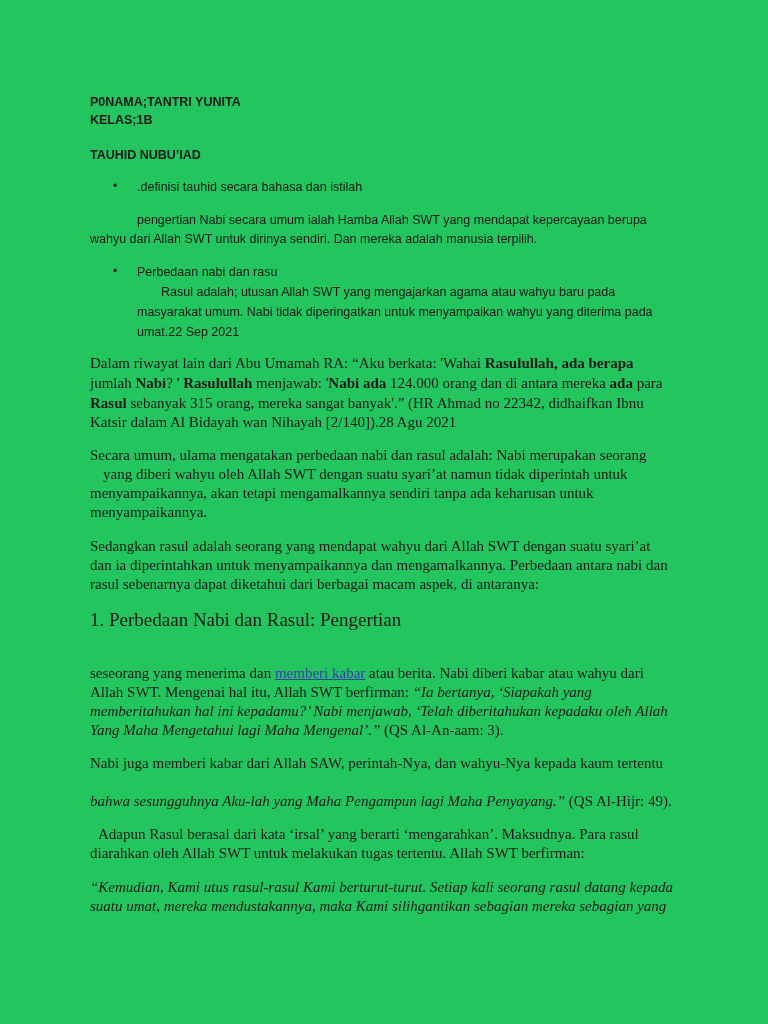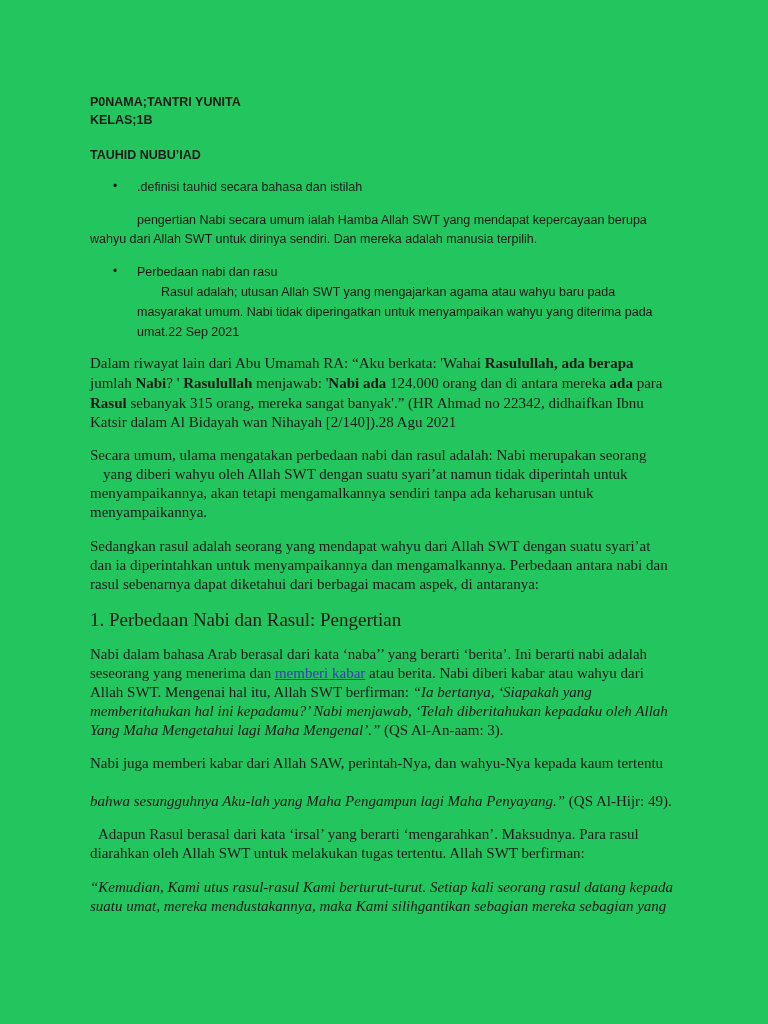--- a/index.html
+++ b/index.html
@@ -49,21 +49,20 @@
   <div class="abs serif" style="left:96px; top:466px;margin-left:7px;">yang diberi wahyu oleh Allah SWT dengan suatu syari’at namun tidak diperintah untuk</div>
   <div class="abs serif" style="left:90px; top:485px;">menyampaikannya, akan tetapi mengamalkannya sendiri tanpa ada keharusan untuk</div>
   <div class="abs serif" style="left:90px; top:504px;">menyampaikannya.</div>
 
   <div class="abs serif" style="left:90px; top:538px;">Sedangkan rasul adalah seorang yang mendapat wahyu dari Allah SWT dengan suatu syari’at</div>
   <div class="abs serif" style="left:90px; top:557px;">dan ia diperintahkan untuk menyampaikannya dan mengamalkannya. Perbedaan antara nabi dan</div>
   <div class="abs serif" style="left:90px; top:576px;">rasul sebenarnya dapat diketahui dari berbagai macam aspek, di antaranya:</div>
 
   <div class="abs h2" style="left:90px; top:609px;">1. Perbedaan Nabi dan Rasul: Pengertian</div>
 
-  <div class="abs serif" style="left:90px; top:646px;">Nabi dalam bahasa Arab berasal dari kata ‘naba’’ yang berarti ‘berita’. Ini berarti nabi adalah</div>
   <div class="abs serif" style="left:90px; top:665px;">
     <span>seseorang yang menerima dan </span><a class="link">memberi kabar</a><span> atau berita. Nabi diberi kabar atau wahyu dari</span>
   </div>
   <div class="abs serif" style="left:90px; top:684px;">
     <span>Allah SWT. Mengenai hal itu, Allah SWT berfirman: </span><i>“Ia bertanya, ‘Siapakah yang</i>
   </div>
   <div class="abs serif i" style="left:90px; top:703px;">memberitahukan hal ini kepadamu?’ Nabi menjawab, ‘Telah diberitahukan kepadaku oleh Allah</div>
   <div class="abs serif" style="left:90px; top:722px;">
     <i>Yang Maha Mengetahui lagi Maha Mengenal’.”</i><span> (QS Al-An-aam: 3).</span>
   </div>

